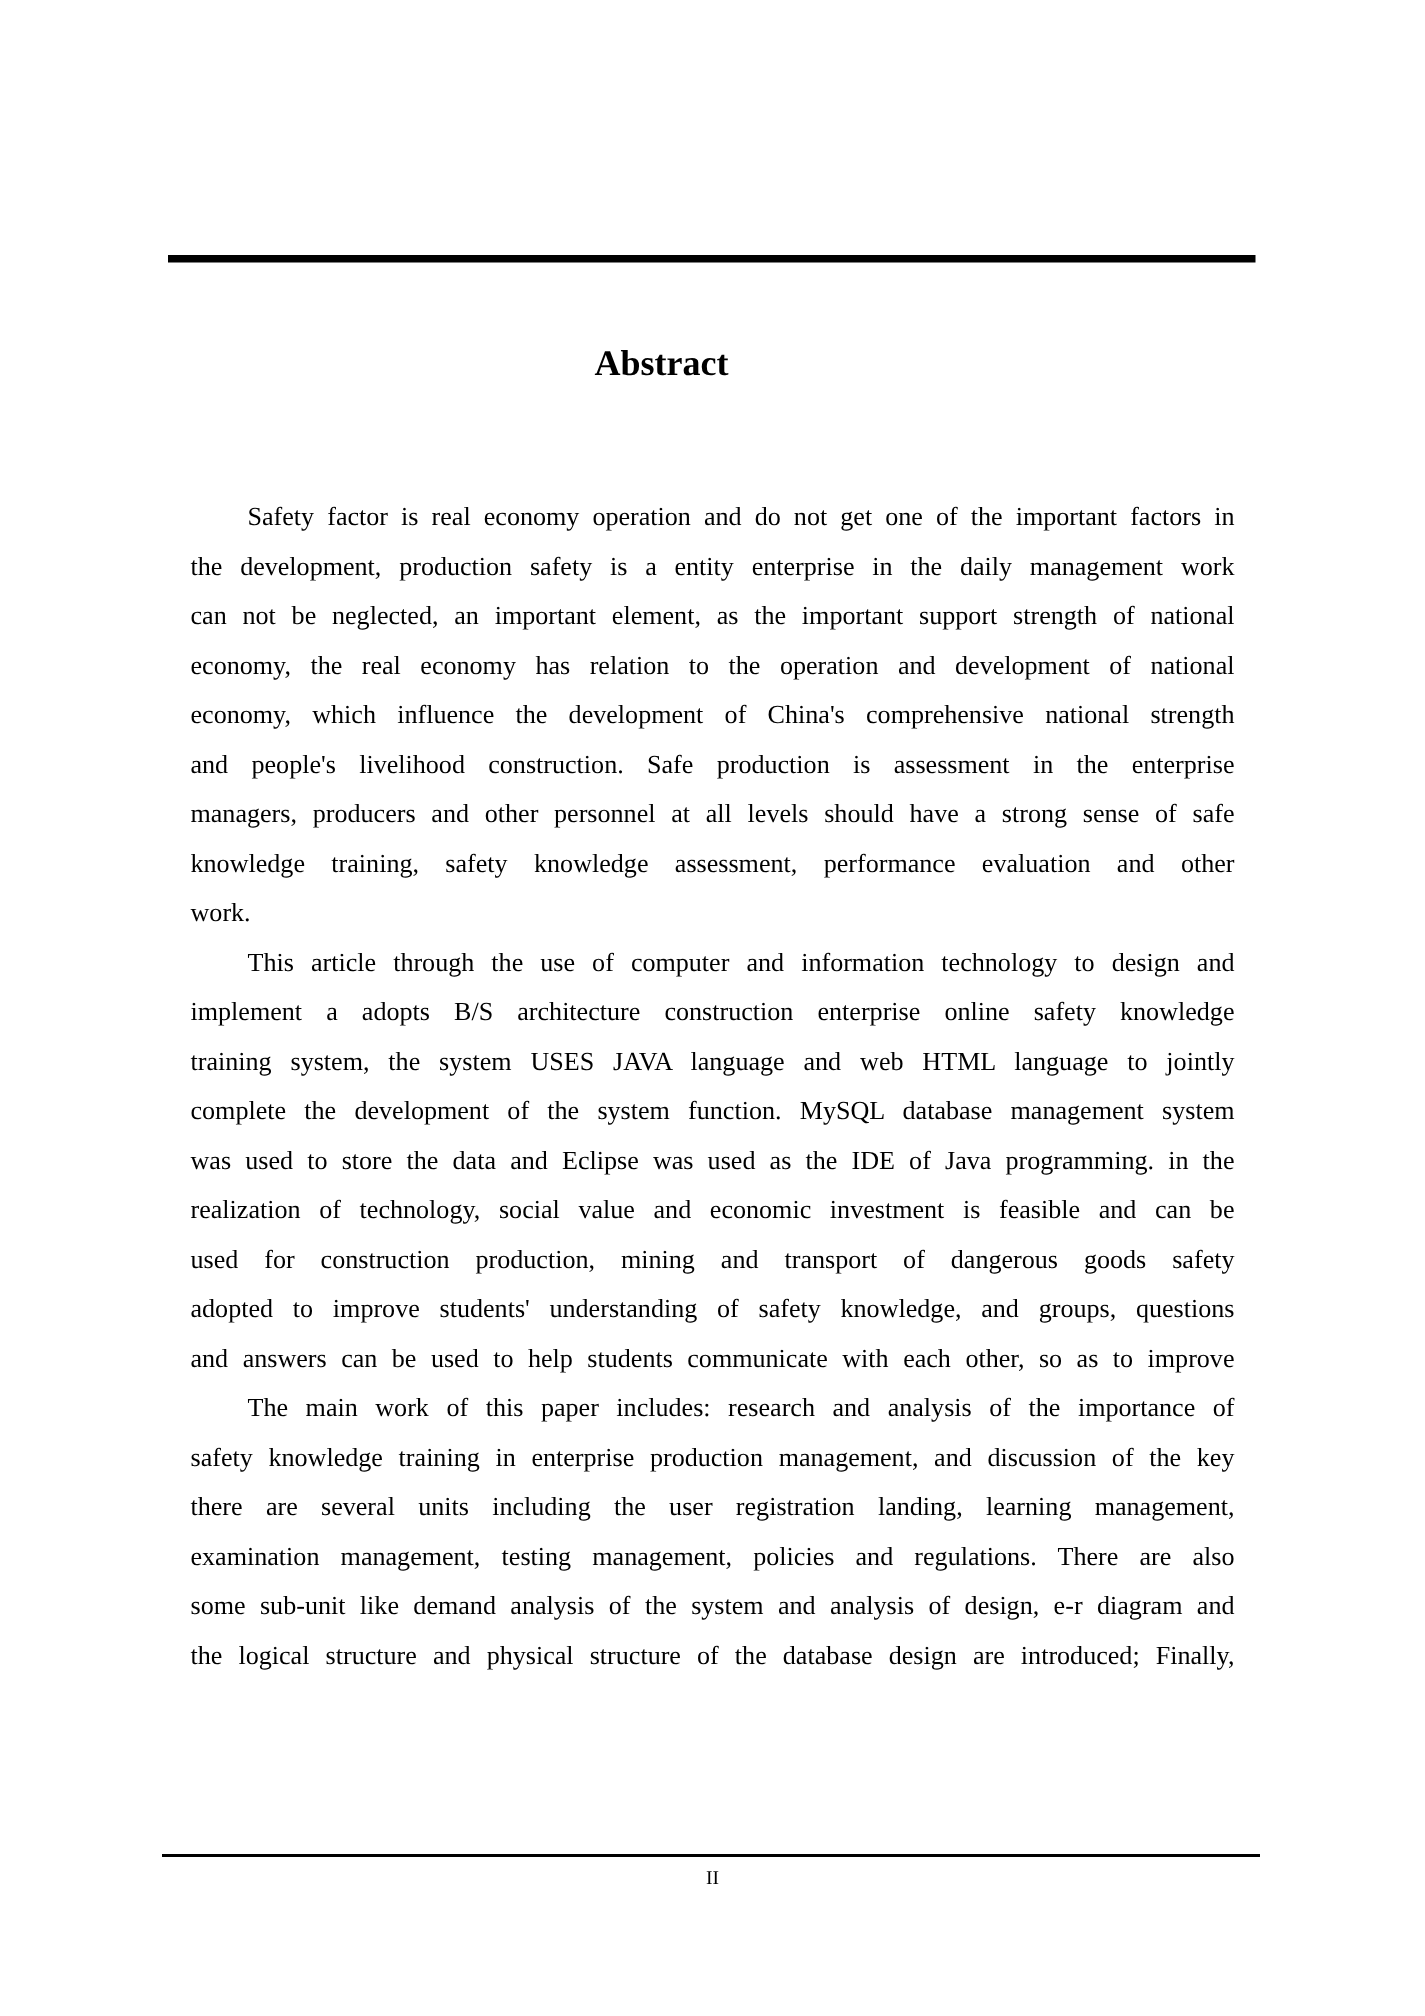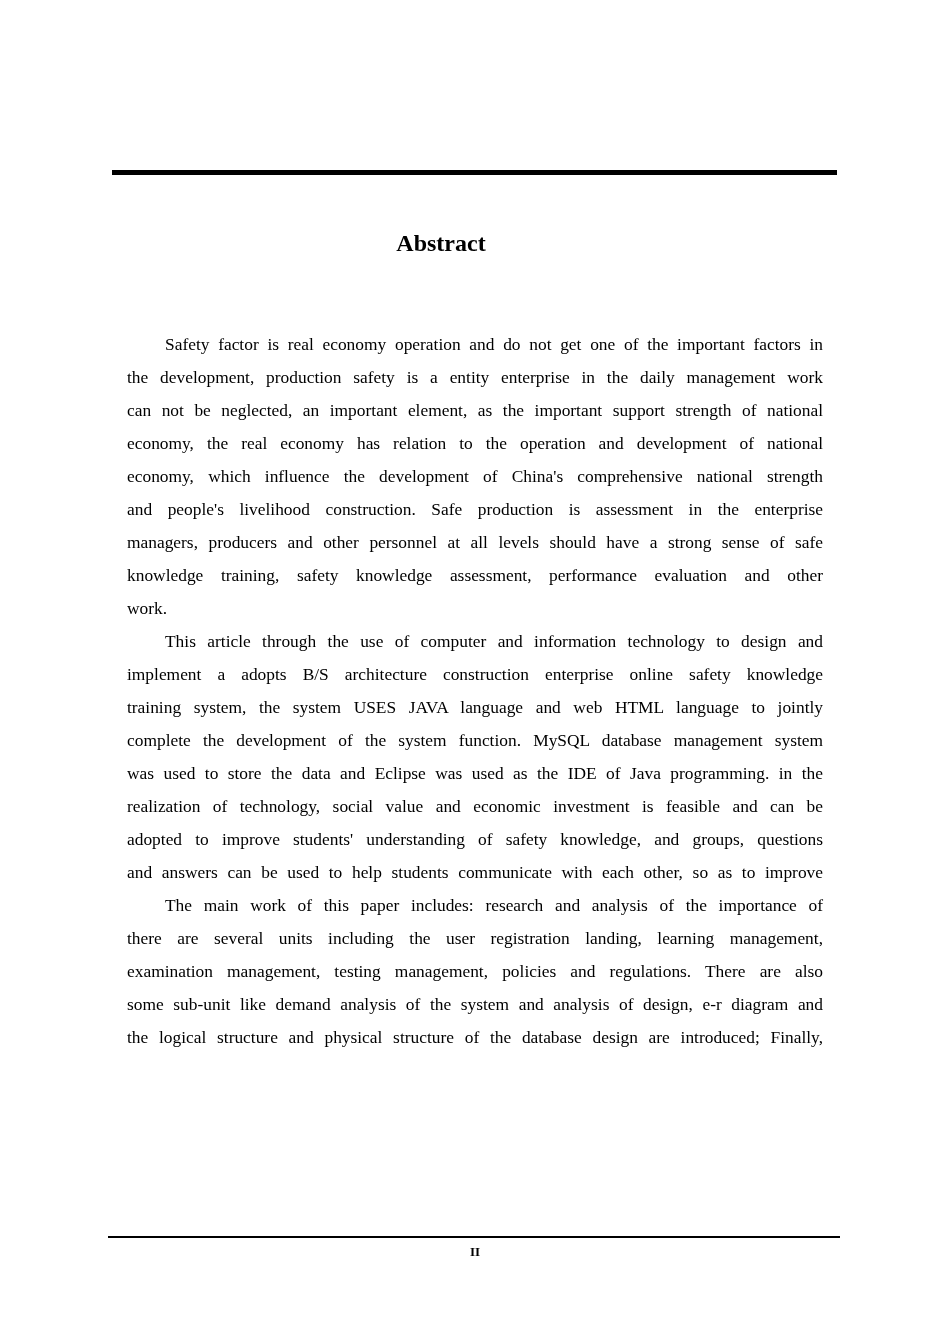--- a/index.html
+++ b/index.html
@@ -7,21 +7,21 @@
            font-family: "Liberation Serif", serif; color: #000; }
     .top-rule { position: absolute; left: 112px; top: 170px; width: 725px; height: 5px; background: #000; }
     .title { position: absolute; left: 0; width: 882px; top: 228px; text-align: center;
              font-size: 24px; font-weight: bold; line-height: 30px; }
     .body-text { position: absolute; left: 127px; top: 290px; width: 696px; font-size: 17.4px; margin-top: 38px; }
     .line { height: 33px; line-height: 33px; text-align: justify; text-align-last: justify; white-space: nowrap; overflow: visible; }
     .line.wrap { white-space: normal; }
     .line.last { text-align-last: left; }
     .line.indent { text-indent: 38px; }
     .bottom-rule { position: absolute; left: 108px; top: 1236px; width: 732px; height: 1.5px; background: #000; }
-    .page-num { position: absolute; left: 0; width: 950px; top: 1244px; text-align: center; font-size: 13px; font-weight: bold; }
+    .page-num { position: absolute; left: 0; width: 950px; top: 1244px; text-align: center; font-size: 13px; }
   </style>
 </head>
 <body>
 
 <div class="top-rule"></div>
 
 <h1 class="title" style="margin:0;">Abstract</h1>
 
 <div class="body-text" id="body-text">
     <div>
@@ -35,25 +35,27 @@
       <div class="line wrap">knowledge training, safety knowledge assessment, performance evaluation and other</div>
       <div class="line wrap last">work.</div>
     </div>
     <div>
       <div class="line wrap indent">This article through the use of computer and information technology to design and</div>
       <div class="line wrap">implement a adopts B/S architecture construction enterprise online safety knowledge</div>
       <div class="line wrap">training system, the system USES JAVA language and web HTML language to jointly</div>
       <div class="line wrap">complete the development of the system function. MySQL database management system</div>
       <div class="line wrap">was used to store the data and Eclipse was used as the IDE of Java programming.  in the</div>
       <div class="line wrap">realization of technology, social value and economic investment is feasible and can be</div>
+      <div class="line wrap">used for construction production, mining and transport of dangerous goods safety</div>
       <div class="line wrap">adopted to improve students' understanding of safety knowledge, and groups, questions</div>
       <div class="line wrap">and answers can be used to help students communicate with each other, so as to improve</div>
     </div>
     <div>
       <div class="line wrap indent">The main work of this paper includes: research and analysis of the importance of</div>
+      <div class="line wrap">safety knowledge training in enterprise production management, and discussion of the key</div>
       <div class="line wrap">there are several units including the user registration landing, learning management,</div>
       <div class="line wrap">examination management, testing management, policies and regulations. There are also</div>
       <div class="line wrap">some sub-unit like demand analysis of the system and analysis of design, e-r diagram and</div>
       <div class="line wrap">the logical structure and physical structure of the database design are introduced; Finally,</div>
     </div>
   </div>
 
 <div class="bottom-rule"></div>
 <div class="page-num">II</div>
 

